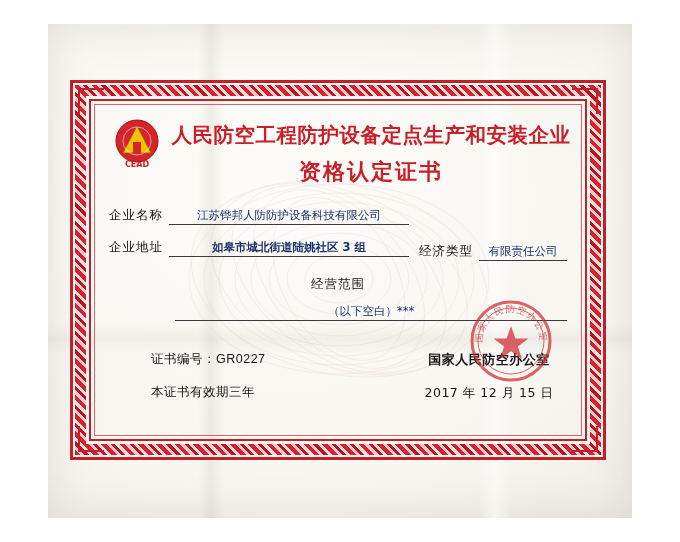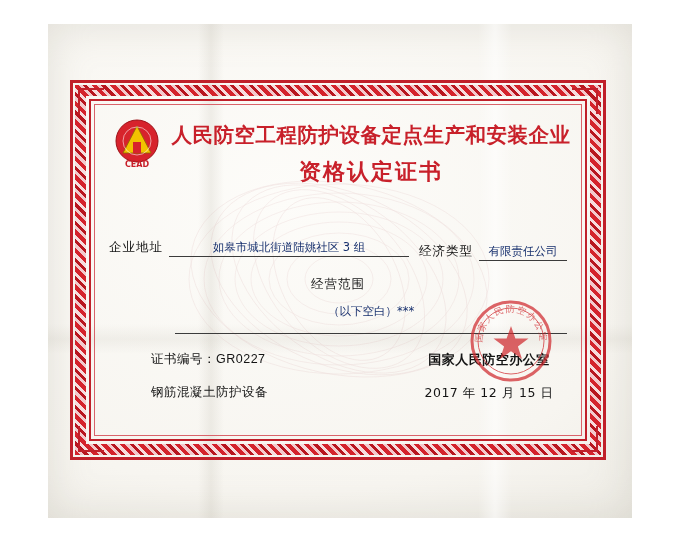--- a/index.html
+++ b/index.html
@@ -165,37 +165,37 @@
     overflow: hidden;
   }
   .f-value.ink { color: #17306e; }
 
   #row1 { left: 20px; top: 108px; width: 300px; }
   #row1 .f-value { margin-left: 6px; }
   #row1b { left: 330px; top: 108px; width: 148px; }
   #row1b .f-value { margin-left: 6px; }
 
   #row2 { left: 20px; top: 140px; width: 300px; }
-  #row2 .f-value { margin-left: 6px; }
+  #row2 .f-value { margin-left: 6px; font-weight: bold; }
   #row2b { left: 330px; top: 132px; width: 148px; margin-top: 12px; }
   #row2b .f-value { margin-left: 6px; }
 
   #row3 { left: 20px; top: 177px; width: 458px; justify-content: center; }
   #row3 .f-value { margin-left: 6px; }
 
   #row3cont {
     position: absolute;
     left: 86px; top: 205px;
     width: 392px;
     border-bottom: 1px solid #3b3b3b;
     text-align: center;
     font-family: "DejaVu Sans", sans-serif;
     font-size: 11.5px;
     color: #17306e;
-    padding-bottom: 14px;
+    padding-bottom: 1px;
   }
 
   
   #cert-no {
     position: absolute;
     left: 62px; top: 252px;
     font-family: Liberation Sans, sans-serif;
     font-size: 12.5px;
     color: #141414;
     letter-spacing: 0.5px;
@@ -287,40 +287,44 @@
         <circle cx="28" cy="24" r="21" fill="none" stroke="#9d1016" stroke-width="1"></circle>
         <path d="M28 9 L42 36 L14 36 Z" fill="#f2c200" stroke="#8a6a00" stroke-width="0.8"></path>
         <rect x="24" y="25" width="8" height="11" fill="#d7232c"></rect>
         <circle cx="28" cy="24" r="14" fill="none" stroke="#ffffff" stroke-width="0.8" opacity="0.7"></circle>
         <text x="28" y="50" text-anchor="middle" font-family="DejaVu Sans, sans-serif" font-size="8" font-weight="bold" fill="#c8202a">CEAD</text>
       </svg>
 
       <div id="title-sub">资格认定证书</div>
       <div id="title-main">人民防空工程防护设备定点生产和安装企业</div>
 
+      <div class="row" id="row1">
+        <span class="f-label">企业名称</span>
+        <span class="f-value ink">江苏铧邦人防防护设备科技有限公司</span>
+      </div>
 
       <div class="row" id="row2">
         <span class="f-label">企业地址</span>
         <span class="f-value ink">如皋市城北街道陆姚社区 3 组</span>
       </div>
       <div class="row" id="row2b">
         <span class="f-label">经济类型</span>
         <span class="f-value ink">有限责任公司</span>
       </div>
 
       <div class="row" id="row3">
         <span class="f-label">经营范围</span>
       </div>
       <div id="row3cont">（以下空白）***</div>
 
       <div id="cert-no">
         <span>证书编号：</span><span>GR0227</span>
       </div>
 
-      <div id="validity">钢筋混凝土防护设备</div>
+      <div id="validity">本证书有效期三年</div>
 
       <div id="issuer">国家人民防空办公室</div>
       <div id="date">2017 年 12 月 15 日</div>
 
       <svg id="seal" viewBox="0 0 84 84">
         <circle cx="42" cy="42" r="39" fill="none" stroke="#d02a2f" stroke-width="3"></circle>
         <circle cx="42" cy="42" r="33" fill="none" stroke="#d02a2f" stroke-width="1"></circle>
         <path id="sealArc" d="M 13,42 A 29,29 0 0 1 71,42" fill="none" stroke="none"></path>
         <text font-family="DejaVu Sans, sans-serif" font-size="9" fill="#d02a2f" letter-spacing="1.5">
           <textPath href="#sealArc" startOffset="50%" text-anchor="middle">国家人民防空办公室</textPath>

